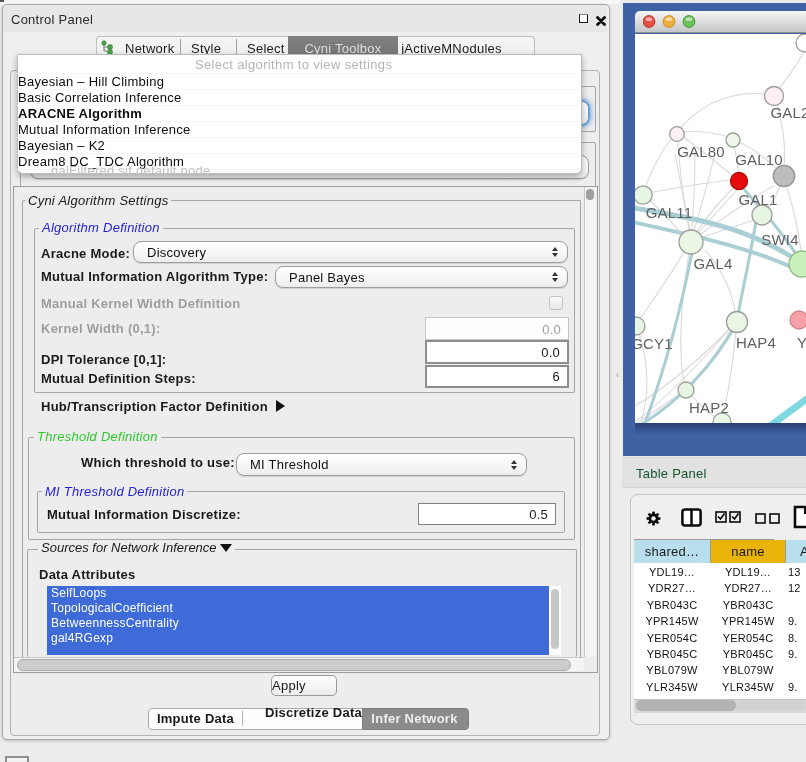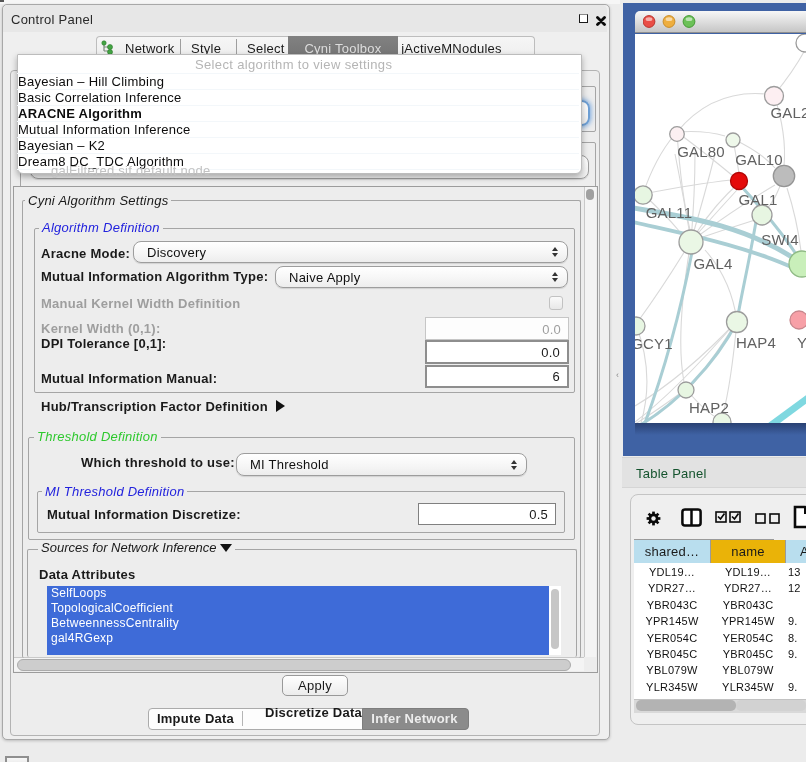--- a/index.html
+++ b/index.html
@@ -76,38 +76,38 @@
 <div class="gt" style="left:39px;top:221px;color:#2222dd;">Algorithm Definition</div>
 
 <div class="abs b" style="left:41px;top:246px;">Aracne Mode:</div>
 <div class="combo" style="left:133px;top:241px;width:433px;height:20px;">
     <span class="ct">Discovery</span>
     <span class="stp"></span>
   </div>
 
 <div class="abs b" style="left:41px;top:269px;">Mutual Information Algorithm Type:</div>
 <div class="combo" style="left:275px;top:266px;width:291px;height:20px;">
-    <span class="ct">Naive Apply</span>
+    <span class="ct">Panel Bayes</span>
     <span class="stp"></span>
   </div>
 
 <div class="abs b dis" style="left:41px;top:296px;">Manual Kernel Width Definition</div>
 <div class="abs" style="left:549px;top:296px;width:12px;height:12px;border:1px solid #c2c2c2;border-radius:3px;background:linear-gradient(#fafafa,#e8e8e8);"></div>
 
 <div class="abs b dis" style="left:41px;top:321px;">Kernel Width (0,1):</div>
 <div class="fld" style="left:425px;top:317px;width:142px;height:21px;border:1px solid #c6c6c6;background:#fdfdfd;">
     <span class="dis" style="top:4px;">0.0</span>
   </div>
 
-<div class="abs b" style="left:41px;top:336px;">DPI Tolerance [0,1]:</div>
+<div class="abs b" style="left:41px;top:352px;">DPI Tolerance [0,1]:</div>
 <div class="fld" style="left:425px;top:340px;width:140px;height:20px;border:2px solid #8e8e8e;">
     <span style="top:3px;">0.0</span>
   </div>
 
-<div class="abs b" style="left:41px;top:371px;">Mutual Information Manual:</div>
+<div class="abs b" style="left:41px;top:371px;">Mutual Definition Steps:</div>
 <div class="fld" style="left:425px;top:365px;width:140px;height:19px;border:2px solid #8e8e8e;">
     <span style="top:2px;">6</span>
   </div>
 
 <div class="abs b" style="left:41px;top:399px;">Hub/Transcription Factor Definition</div>
 <div class="abs" style="left:276px;top:400px;width:0;height:0;border-top:6.5px solid transparent;border-bottom:6.5px solid transparent;border-left:9px solid #111;"></div>
 
 <div class="grp" style="left:28px;top:437px;width:545px;height:101px;"></div>
 <div class="gt" style="left:34px;top:430px;color:#2ec92e;">Threshold Definition</div>
 
@@ -124,21 +124,21 @@
     <span>0.5</span>
   </div>
 
 <div class="grp" style="left:27px;top:549px;width:548px;height:107px;border-bottom:none;"></div>
 <div class="gt" style="left:38px;top:541px;letter-spacing:0;">Sources for Network Inference <span style="display:inline-block;width:0;height:0;border-left:6.5px solid transparent;border-right:6.5px solid transparent;border-top:8px solid #111;vertical-align:0px;"></span></div>
 <div class="abs b" style="left:39px;top:567px;">Data Attributes</div>
 <div class="abs" style="left:47px;top:586px;width:514px;height:69px;background:#fff;"></div>
 <div class="abs" style="left:47px;top:586px;width:502px;height:69px;background:#3e6bd8;color:#fff;font-size:12px;line-height:15px;padding-left:4px;box-sizing:border-box;">SelfLoops<br>TopologicalCoefficient<br>BetweennessCentrality<br>gal4RGexp</div>
 <div class="abs" style="left:551px;top:589px;width:8px;height:60px;background:#c6c6c6;border-radius:4px;"></div>
 
-<div class="abs" style="left:282px;top:675px;width:64px;height:19px;border:1px solid #999;border-radius:5px;background:linear-gradient(#fefefe,#ececec);text-align:center;line-height:19px;">Apply</div>
+<div class="abs" style="left:271px;top:675px;width:64px;height:19px;border:1px solid #999;border-radius:5px;background:linear-gradient(#fefefe,#ececec);line-height:19px;">Apply</div>
 
 <div class="abs" style="left:148px;top:708px;width:318px;height:20px;border:1px solid #ababab;border-radius:4px;background:#fdfdfd;"></div>
 <div class="abs" style="left:362px;top:708px;width:105px;height:20px;background:#8b8b8b;border:1px solid #7e7e7e;border-radius:0 4px 4px 0;"></div>
 <div class="abs b" style="left:148px;top:711px;width:95px;text-align:center;">Impute Data</div>
 <div class="abs" style="left:242px;top:711px;width:1px;height:15px;background:#b5b5b5;"></div>
 <div class="abs b" style="left:243px;top:705px;width:119px;text-align:right;">Discretize Data</div>
 <div class="abs b" style="left:362px;top:711px;width:105px;text-align:center;color:#ededed;">Infer Network</div>
 
 <div class="abs" style="left:5px;top:756px;width:20px;height:10px;border:2px solid #8f8f8f;background:linear-gradient(#f8f8f8,#e0e0e0);"></div>
 

